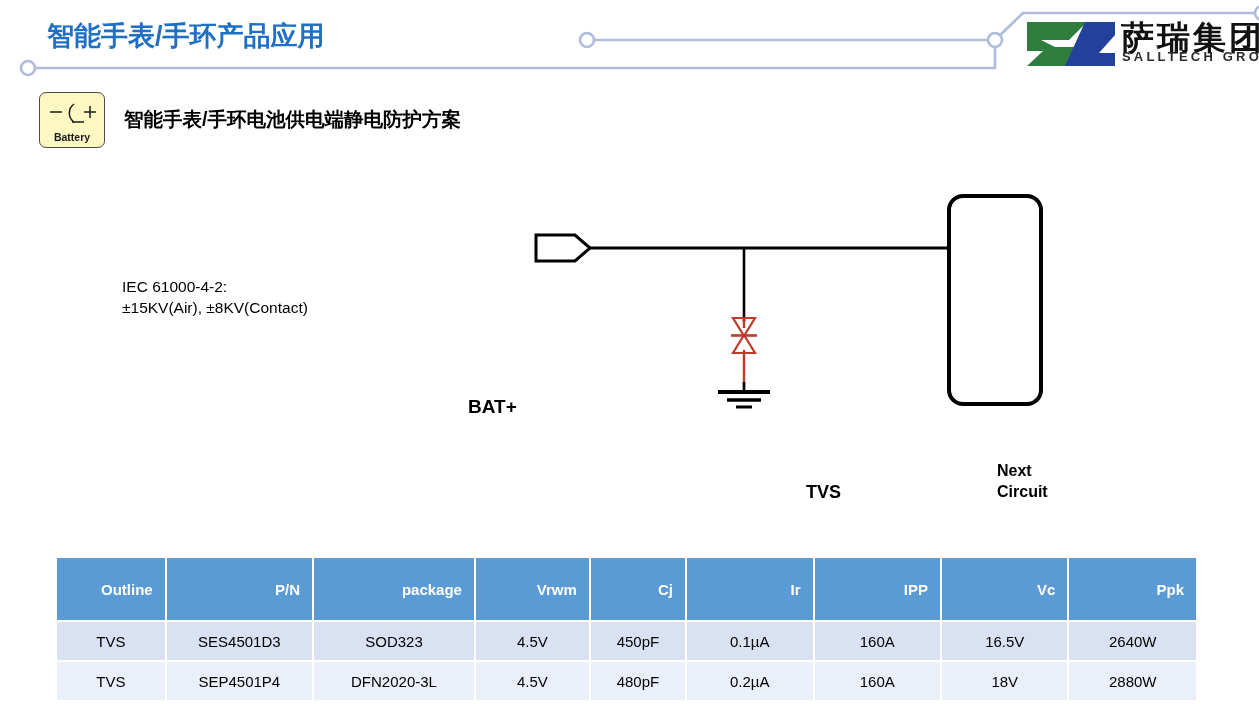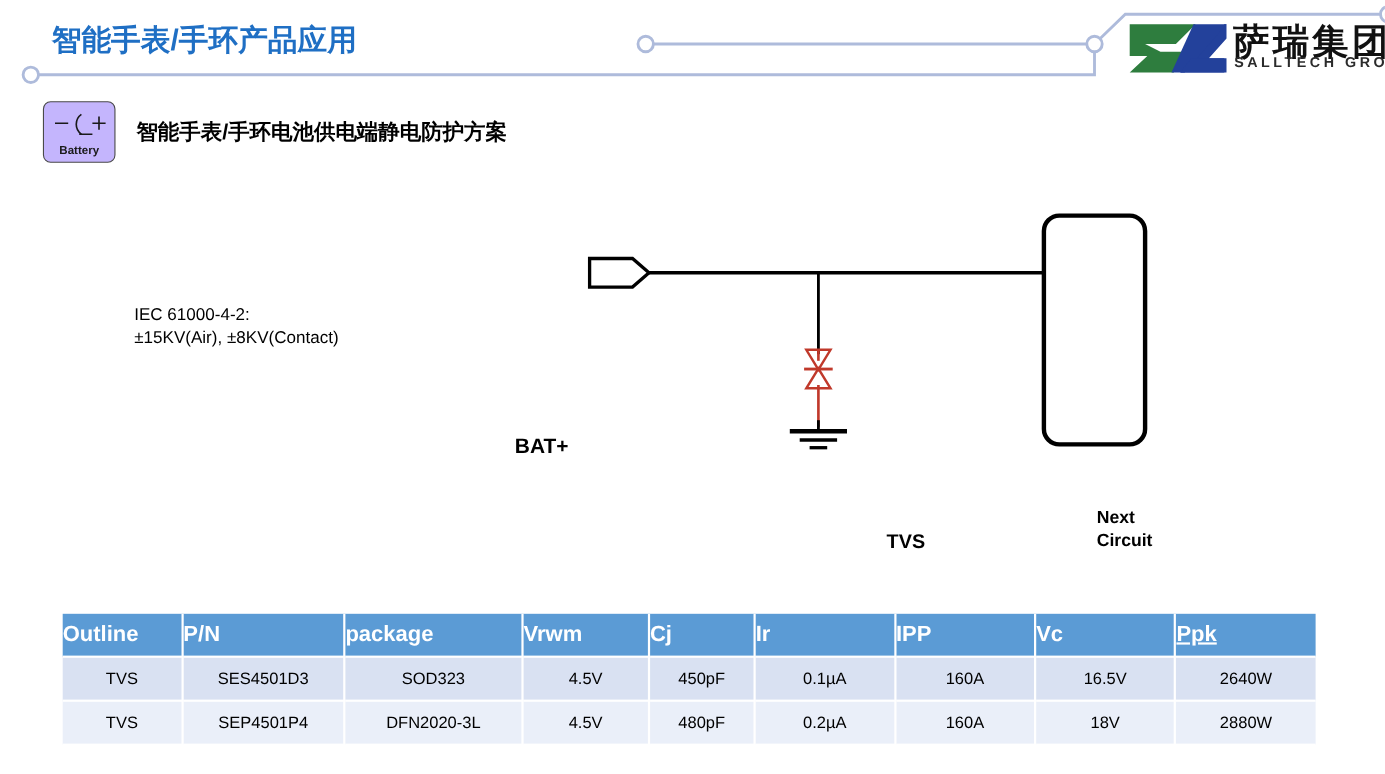--- a/index.html
+++ b/index.html
@@ -80,21 +80,21 @@
 
   
   #battery-badge {
     position: absolute;
     left: 39px;
     top: 92px;
     width: 66px;
     height: 56px;
     border: 1.3px solid #4a4a4a;
     border-radius: 7px;
-    background: #c4b5fd;
+    background: #fef9c3;
     box-sizing: border-box;
   }
   #battery-badge-label {
     position: absolute;
     left: 0;
     right: 0;
     bottom: 4px;
     text-align: center;
     font-size: 10.5px;
     font-weight: bold;
@@ -160,28 +160,28 @@
     top: 558px;
     width: 1139px;
     border-collapse: collapse;
     table-layout: fixed;
     font-size: 15px;
   }
   #spec-table th {
     background: #5B9BD5;
     color: #ffffff;
     font-weight: bold;
-    font-size: 20px;
+    font-size: 15px;
     height: 38px;
-    text-align: left;
+    text-align: right;
     border-right: 2px solid #ffffff;
     border-bottom: 2px solid #ffffff;
-    padding: 0;
-  }
-  #spec-table th:last-child { border-right: none; text-decoration: underline; }
+    padding: 12px;
+  }
+  #spec-table th:last-child { border-right: none; }
   #spec-table td {
     height: 38px;
     text-align: center;
     color: #000;
     border-right: 2px solid #ffffff;
     border-bottom: 2px solid #ffffff;
     padding: 0;
   }
   #spec-table td:last-child { border-right: none; }
   #spec-table tbody tr:nth-child(odd) td { background: #D9E1F2; }

